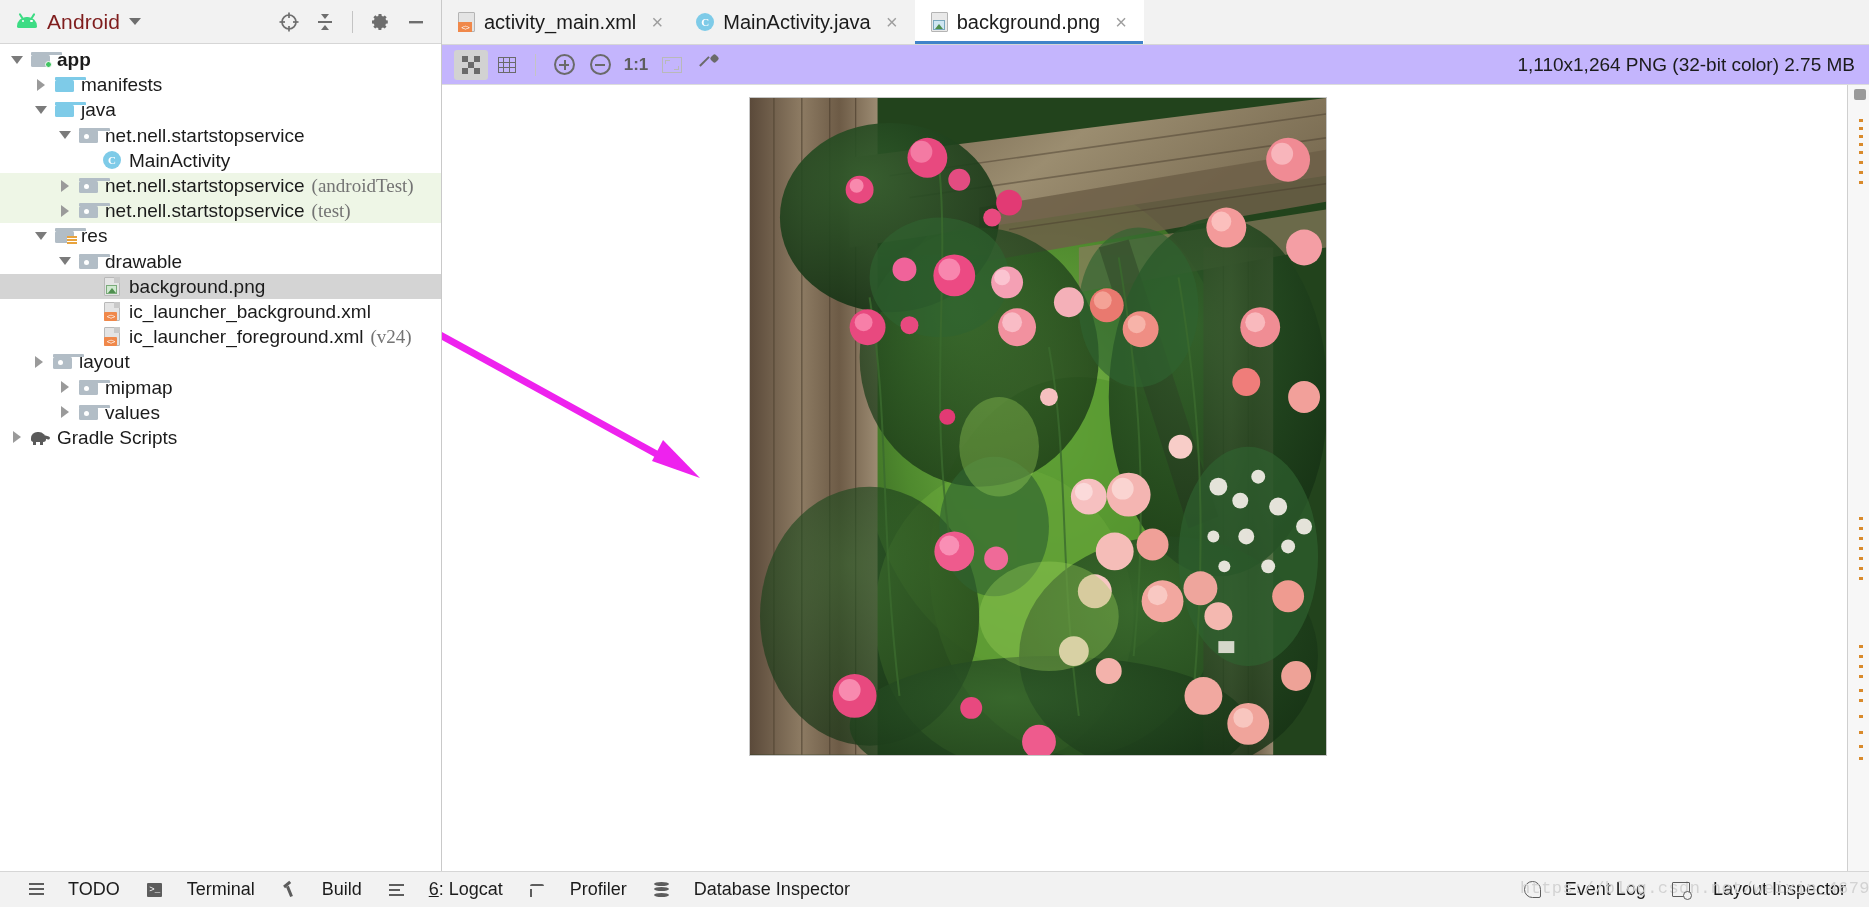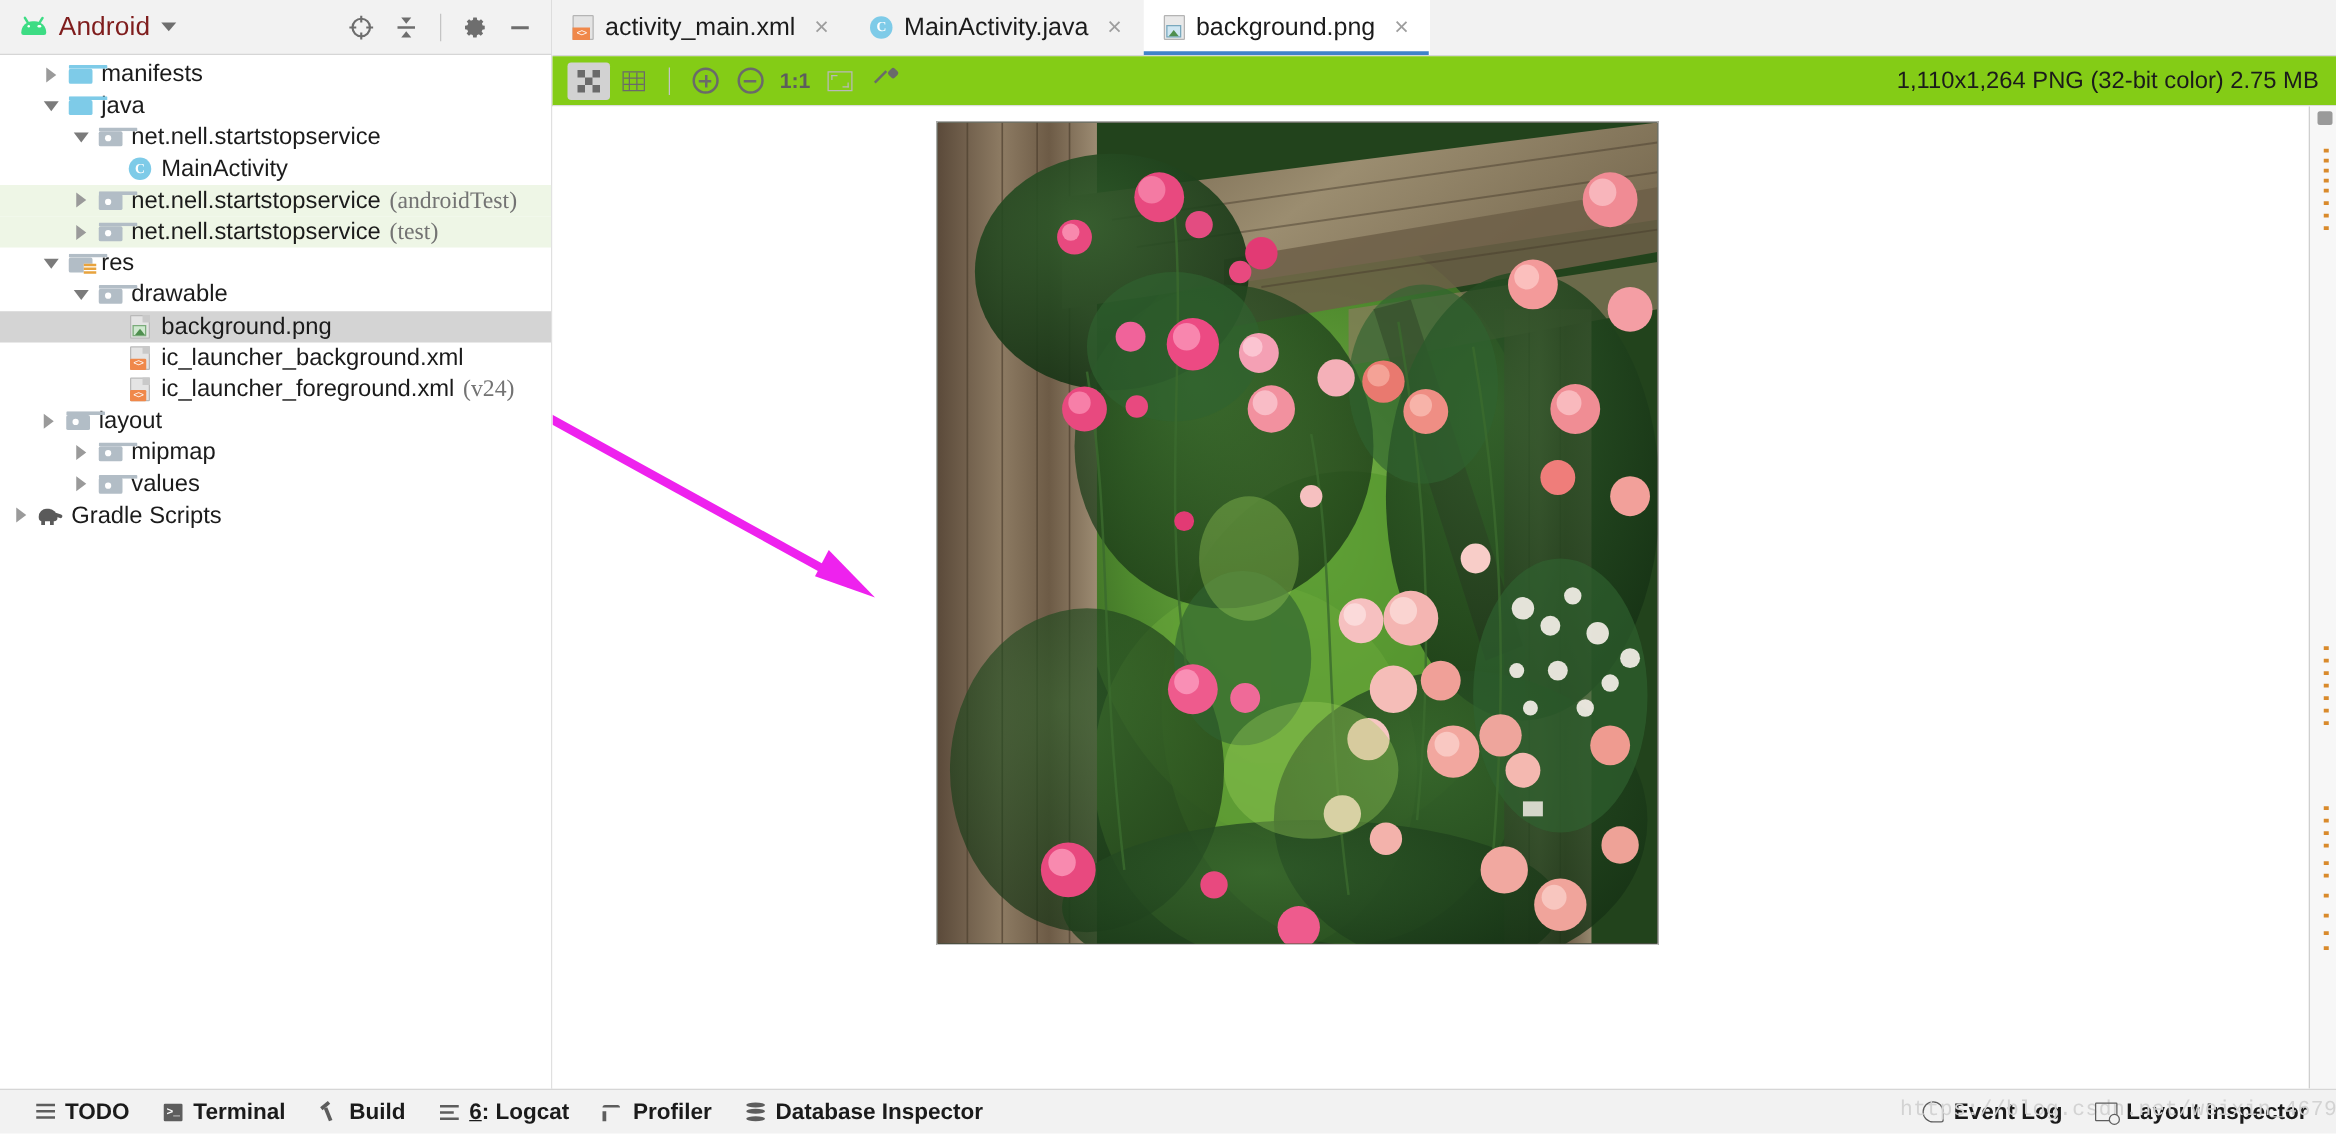--- a/index.html
+++ b/index.html
@@ -184,21 +184,21 @@
     font-family: "Liberation Mono", monospace; letter-spacing: -1px;
   }
   .tab .pngico { width: 17px; height: 20px; position: relative; }
   .tab .pngico .page { position: absolute; inset: 0; background: #e9e9e9; border: 1px solid #b4b4b4; border-radius: 1px; }
   .tab .pngico .img { position: absolute; left: 2px; bottom: 2px; width: 12px; height: 10px; background: #cfe6f2; border: 1px solid #79a8bd; }
   .tab .pngico .img:after { content:''; position:absolute; left:1px; bottom:0; width:0;height:0;
     border-left:4px solid transparent;border-right:4px solid transparent;border-bottom:5px solid #4f8f4f; }
 
   .imgtoolbar {
     height: 40px; flex: 0 0 40px;
-    background: #84cc16;
+    background: #c4b5fd;
     border-bottom: 1px solid #dcdcdc;
     display: flex; align-items: center;
     padding-left: 12px; gap: 2px;
   }
   .tbtn {
     width: 34px; height: 30px; border-radius: 3px;
     display: flex; align-items: center; justify-content: center;
     cursor: default; color: #6a6a6a;
   }
   .tbtn.on { background: #d2d2d2; }
@@ -271,21 +271,21 @@
   
   .statusbar {
     height: 36px; flex: 0 0 36px;
     background: #f2f2f2;
     border-top: 1px solid #d6d6d6;
     display: flex; align-items: center;
     padding: 0 10px 0 14px;
     font-size: 18px; color: #1b1b1b;
     position: relative;
   }
-  .sb-item { display: flex; align-items: center; gap: 7px; padding: 0 13px; cursor: default; white-space: nowrap; font-weight: bold; }
+  .sb-item { display: flex; align-items: center; gap: 23px; padding: 0 13px; cursor: default; white-space: nowrap; }
   .sb-spacer { flex: 1 1 auto; }
   .sb-ico { display: flex; align-items: center; justify-content: center; width: 18px; height: 18px; color: #5d5d5d; }
   .u { text-decoration: underline; }
 
   .list-ico { width: 15px; height: 13px; position: relative; }
   .list-ico i { position: absolute; left: 0; right: 0; height: 2.2px; background: #5d5d5d; }
   .list-ico i:nth-child(1){ top: 0; }
   .list-ico i:nth-child(2){ top: 5px; }
   .list-ico i:nth-child(3){ top: 10px; }
   .term-ico { width: 15px; height: 14px; background: #5d5d5d; border-radius: 1px; position: relative; color:#fff; font-size:9px; display:flex;align-items:center;justify-content:center;font-family:"Liberation Mono", monospace;}
@@ -363,20 +363,33 @@
         </div>
         <div class="hdr-btn">
           <svg width="22" height="22" viewBox="0 0 22 22">
             <rect x="4" y="10" width="14" height="2.4" fill="#6e6e6e"></rect>
           </svg>
         </div>
       </div>
 
       <div class="tree">
 
+        <div class="row" style="padding-left:6px">
+          <span class="arrow-slot">
+              <span class="tri-d"></span>
+            </span>
+          <span class="ico">
+            <span class="fold grey" style="position:relative">
+                <span class="tab"></span>
+                <span class="bd"></span>
+                <span class="badge-green"></span>
+              </span>
+          </span>
+          <span class="txt bold">app</span>
+        </div>
 
         <div class="row" style="padding-left:30px">
           <span class="arrow-slot">
               <span class="tri-r"></span>
             </span>
           <span class="ico">
             <span class="fold blue" style="position:relative">
                 <span class="tab"></span>
                 <span class="bd"></span>
               </span>

